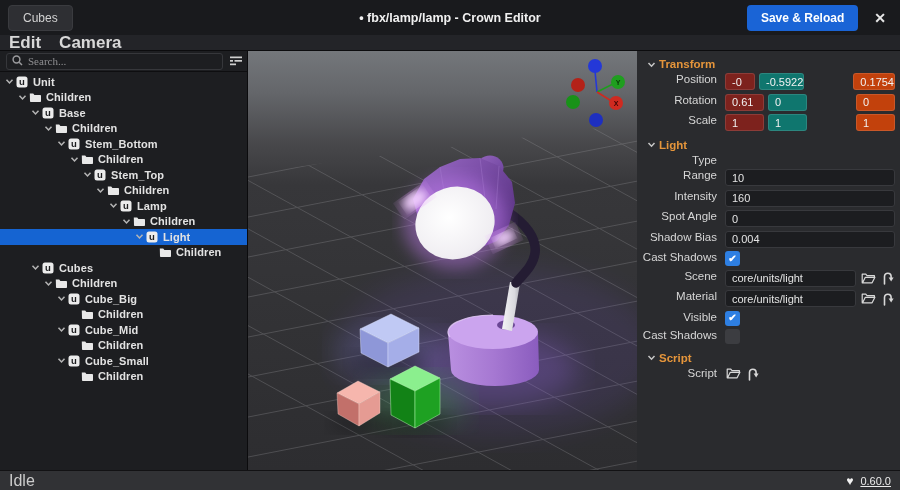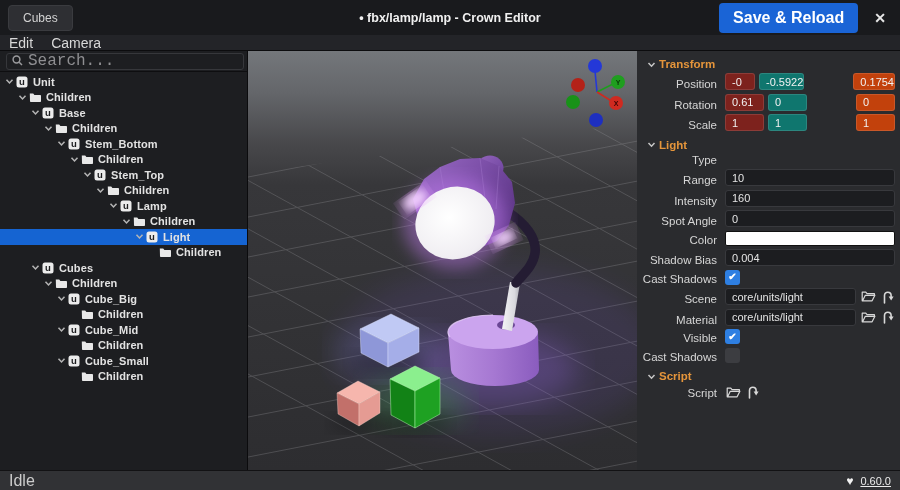--- a/index.html
+++ b/index.html
@@ -10,61 +10,61 @@
   
   .titlebar { height:35px; background:#191a1d; display:flex; align-items:center;
               position:relative; flex:0 0 35px; }
   .btn-cancel { margin-left:8px; background:#2e2f33; color:#d2d2d2; border:1px solid #3a3b3f;
                 border-radius:4px; font-size:12px; padding:5px 14px; cursor:pointer;
                 font-family:inherit; }
   .title { position:absolute; left:0; right:0; text-align:center; color:#f0f0f0;
            font-size:12.5px; font-weight:bold; pointer-events:none; }
   .titlebar-right { margin-left:auto; display:flex; align-items:center; gap:12px; padding-right:10px; z-index:2; }
   .btn-save { background:#1a64d6; color:#ffffff; border:none; border-radius:4px;
-              font-size:16px; font-weight:bold; padding:6px 14px; cursor:pointer; font-family:inherit; }
+              font-size:12px; font-weight:bold; padding:6px 14px; cursor:pointer; font-family:inherit; }
   .close { color:#e8e8e8; font-size:14px; font-weight:bold; cursor:pointer; padding:0 4px; }
 
   
   .menubar { height:16px; background:#232428; display:flex; align-items:center; gap:18px;
              padding-left:9px; flex:0 0 16px; border-bottom:1px solid #0c0c0e; }
-  .menubar span { color:#d8d8d8; font-size:14px; cursor:default; }
+  .menubar span { color:#d8d8d8; font-size:17px; cursor:default;font-weight:bold; }
 
   
   .main { flex:1 1 auto; display:flex; min-height:0; }
 
   
   .sidebar { width:248px; flex:0 0 248px; background:#1d1e21; border-right:1px solid #0b0b0d;
              display:flex; flex-direction:column; }
   .search-row { height:21px; flex:0 0 21px; display:flex; align-items:center;
                 border-bottom:1px solid #0e0e10; padding:0 4px 0 6px; }
   .search-box { flex:1 1 auto; display:flex; align-items:center; gap:5px; height:17px;
                 border:1px solid #36373b; border-radius:3px; padding:0 5px; margin-right:6px; }
   .search-box input { flex:1; background:transparent; border:none; outline:none; color:#d8d8d8;
-                      font-size:16px; font-family:Liberation Mono, monospace; }
+                      font-size:11px; font-family:Liberation Serif, serif; }
   .search-box input::placeholder { color:#8f8f92; }
   .filter-ic { display:flex; align-items:center; cursor:pointer; }
 
   .tree { flex:1 1 auto; overflow:hidden; padding-top:2px; }
   .tree-row { height:15.5px; display:flex; align-items:center; color:#e2e2e2; font-size:11px;
               white-space:nowrap; cursor:default; }
   .tree-row.selected { background:#1564d2; }
   .tree-row .chev { width:13px; display:inline-flex; justify-content:center; align-items:center; }
   .tree-row .ticon { width:14px; display:inline-flex; align-items:center; margin-right:3px; }
   .tree-row .tlabel { font-weight:bold; letter-spacing:.1px; }
 
   
   .viewport { width:389px; flex:0 0 389px; position:relative; background:#323235; }
   .viewport svg { display:block; }
 
   
   .inspector { width:263px; flex:0 0 263px; background:#2a2b2e; padding:3px 5px 0 0;
                overflow:hidden; }
   .sec-head { display:flex; align-items:center; gap:3px; padding:4px 0 3px 10px; }
   .sec-title { color:#e5953b; font-size:11.5px; font-weight:bold; }
-  .irow { display:flex; align-items:flex-end; margin-bottom:3.5px; }
+  .irow { display:flex; align-items:flex-start; margin-bottom:3.5px; }
   .lbl { width:88px; flex:0 0 88px; text-align:right; color:#d6d6d6; font-size:11.5px;
          padding-right:8px; }
   .fwrap { flex:1 1 auto; display:flex; align-items:center; gap:4px; }
   .vfield { flex:1 1 0; height:17px; border-radius:3px; color:#f2f2f2; font-size:11px;
             display:flex; align-items:center; padding-left:6px; border:1px solid rgba(255,255,255,.12); }
   .vfield.red   { background:#7d221d; }
   .vfield.green { background:#0f766e; }
   .vfield.blue  { background:#c2410c;margin-left:45px; }
   .tfield { flex:1 1 auto; height:17px; background:#1c1d20; border:1px solid #38393d;
             border-radius:3px; color:#e4e4e4; font-size:11px; display:flex; align-items:center;
@@ -611,26 +611,20 @@
             <div class="tfield">160</div>
           </div>
       </div>
       <div class="irow">
         <span class="lbl">Spot Angle</span>
         <div class="fwrap">
             <div class="tfield">0</div>
           </div>
       </div>
       <div class="irow">
-        <span class="lbl">Color</span>
-        <div class="fwrap">
-            <div class="swatch" style="background: rgb(255, 255, 255);"></div>
-          </div>
-      </div>
-      <div class="irow">
         <span class="lbl">Shadow Bias</span>
         <div class="fwrap">
             <div class="tfield">0.004</div>
           </div>
       </div>
       <div class="irow">
         <span class="lbl">Cast Shadows</span>
         <div class="fwrap">
             <div class="cb on">
               <span class="tick">✔</span>

